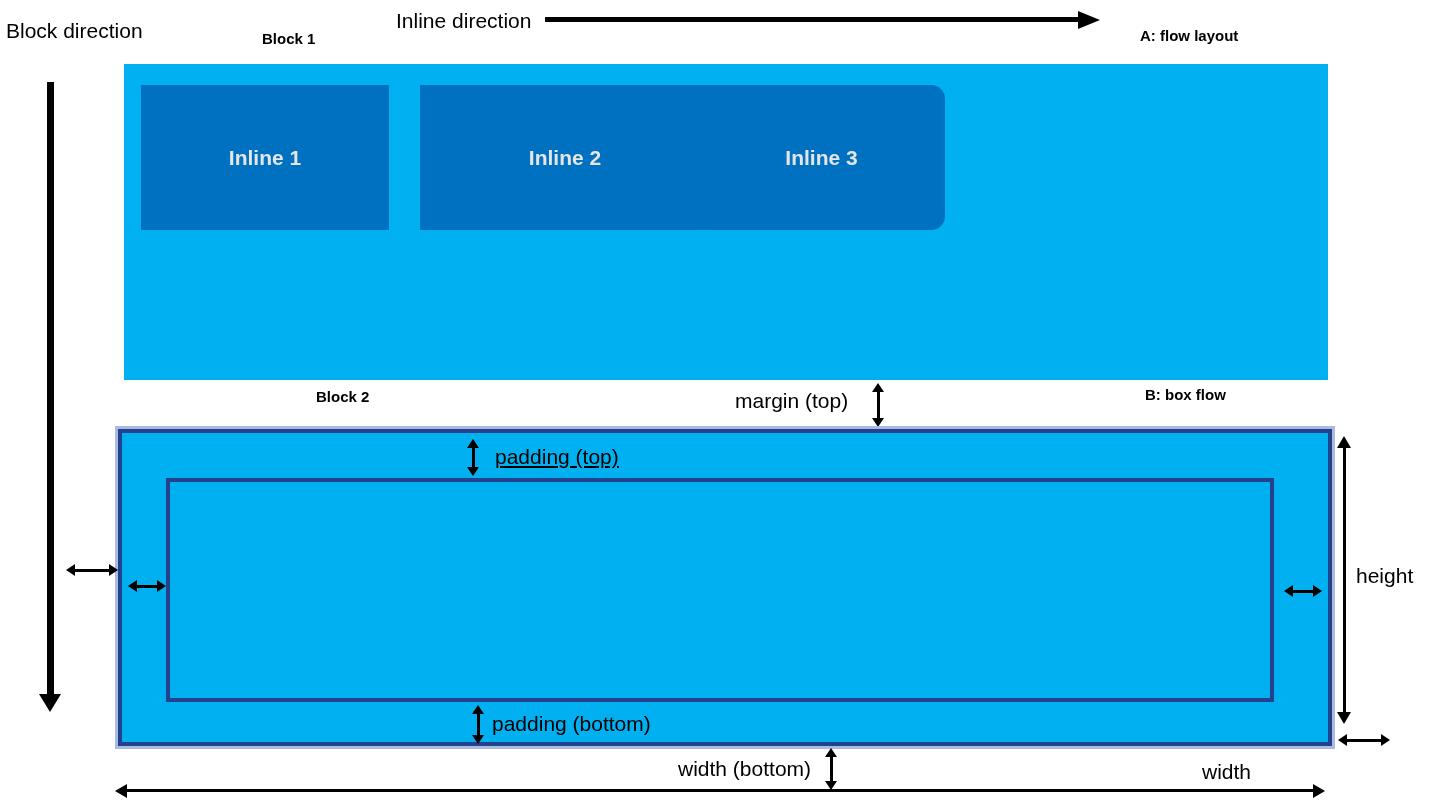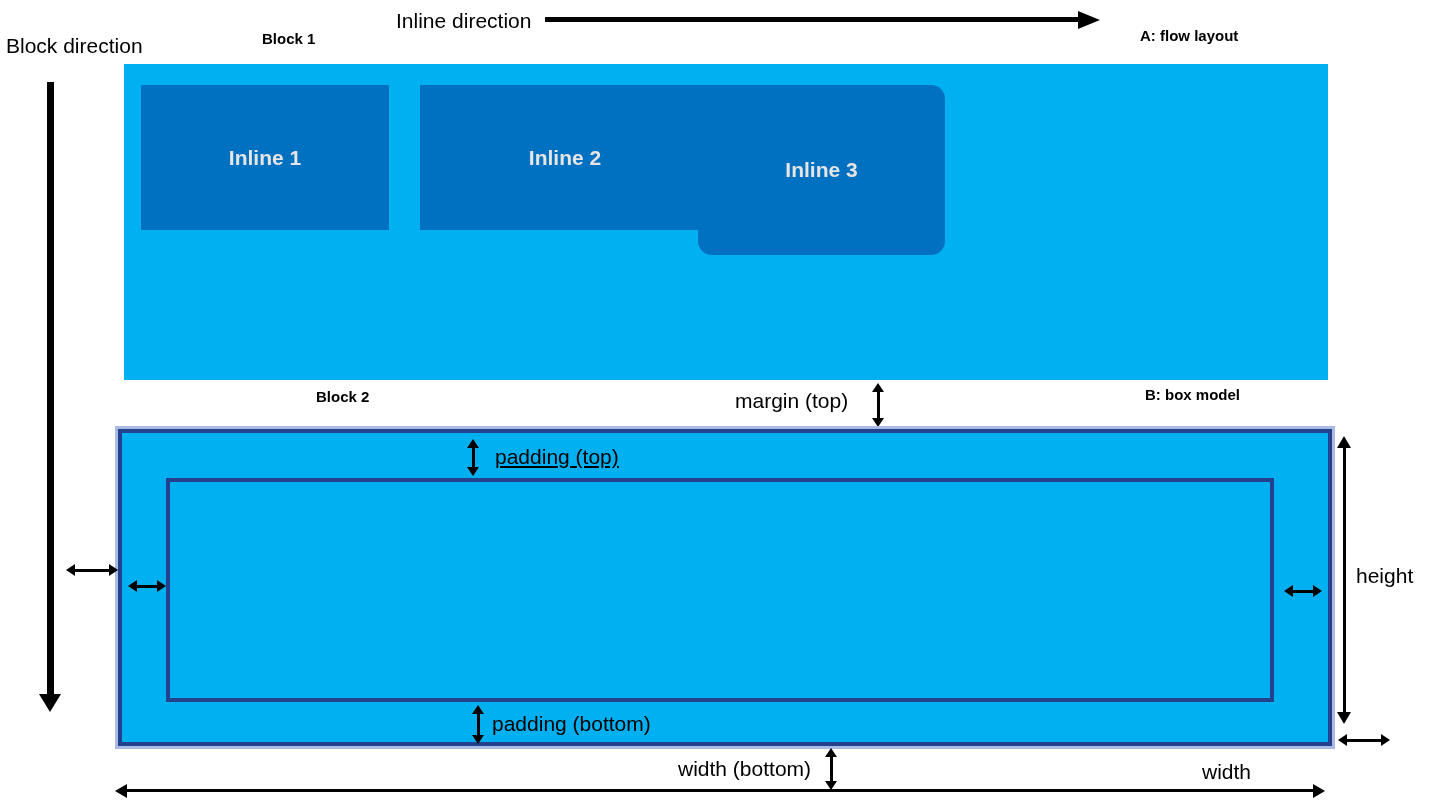--- a/index.html
+++ b/index.html
@@ -61,49 +61,49 @@
   .lg.dblv .ln{top:9px;bottom:9px;}
   .lg.dblh::before{margin-top:-7px;border-top-width:7px;border-bottom-width:7px;border-right-width:12px;}
   .lg.dblh::after{margin-top:-7px;border-top-width:7px;border-bottom-width:7px;border-left-width:12px;}
   .lg.dblh .ln{left:9px;right:9px;}
 </style>
 </head>
 <body>
 
 <div id="stage" style="--block-fill: #00B0F0; --inline-fill: #0070C0; --box-border: #24418C; --border-halo: #A9BBE5; --arrow: #000000;">
 
-  <div class="lbl" style="left:6px;top:19px;margin-top:15px;">Block direction</div>
+  <div class="lbl" style="left:6px;top:19px;">Block direction</div>
   <div class="lbl" style="left:396px;top:9px;">Inline direction</div>
   <div class="lbl b" style="left:262px;top:31px;">Block 1</div>
   <div class="lbl b" style="left:1140px;top:28px;text-align:right;">A: flow layout</div>
 
   <div class="sgl a-inline" style="left:545px;top:11px;">
     <span class="ln"></span>
       <span class="hd"></span>
   </div>
   <div class="sgl a-block" style="left:39px;top:82px;">
     <span class="ln"></span>
       <span class="hd"></span>
   </div>
 
   <div class="block" style="left:124px;top:64px;width:1204px;height:316px;">
     <div class="inline-box" style="left:17px;top:21px;width:248px;height:145px;">
       <span>Inline 1</span>
     </div>
     <div class="inline-box" style="left:296px;top:21px;width:290px;height:145px;">
       <span>Inline 2</span>
     </div>
-    <div class="inline-box" style="left:574px;top:21px;width:247px;height:170px;border-radius:14px;">
+    <div class="inline-box" style="left:574px;top:21px;width:247px;height:145px;border-radius:14px;">
       <span>Inline 3</span>
     </div>
   </div>
 
   <div class="lbl b" style="left:316px;top:389px;">Block 2</div>
   <div class="lbl" style="left:735px;top:389px;text-align:center;">margin (top)</div>
-  <div class="lbl b" style="left:1145px;top:387px;">B: box model</div>
+  <div class="lbl b" style="left:1145px;top:387px;">B: box flow</div>
   <div class="dblv" style="left:871px;top:383px;height:44px;">
       <span class="ln"></span>
     </div>
 
   <div class="bordered" style="left:118px;top:429px;width:1206px;height:309px;"></div>
   <div class="inner-plain" style="left:166px;top:478px;width:1100px;height:216px;"></div>
 
   <div class="dblv" style="left:466px;top:439px;height:37px;">
       <span class="ln"></span>
     </div>

